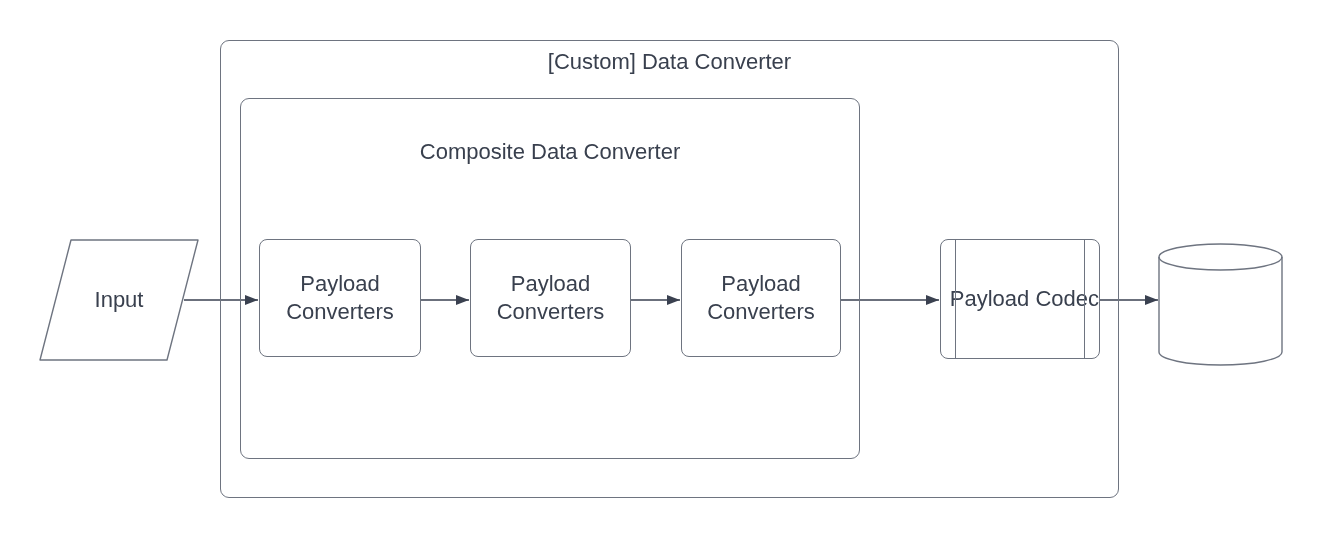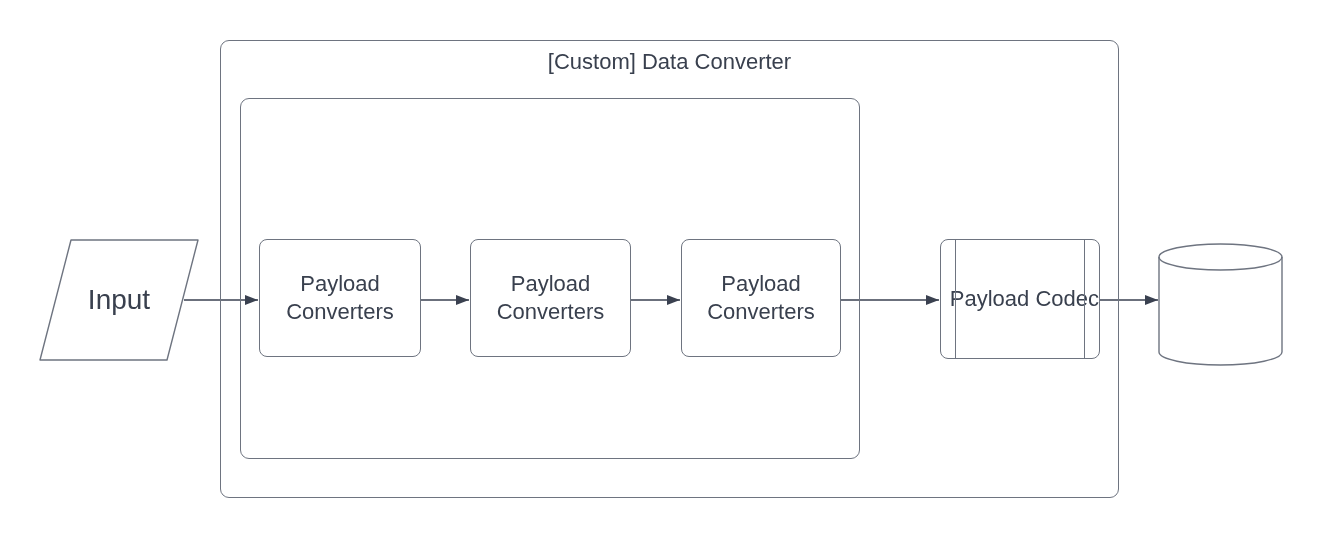--- a/index.html
+++ b/index.html
@@ -71,21 +71,21 @@
     bottom: 0;
     width: 1.4px;
     background: var(--shape-stroke);
   }
   .shape-label {
     position: absolute;
     display: flex;
     align-items: center;
     justify-content: center;
     text-align: center;
-    font-size: 28px;
+    font-size: 22px;
     line-height: 28px;
     color: var(--text);
   }
 </style>
 </head>
 <body>
 
 <div class="canvas">
 
   <svg class="svg-layer" viewBox="0 0 1320 540" xmlns="http://www.w3.org/2000/svg">
@@ -104,20 +104,21 @@
     <line class="connector-line" x1="421" y1="300" x2="469" y2="300" marker-end="url(#arrowhead)"></line>
     <line class="connector-line" x1="631" y1="300" x2="680" y2="300" marker-end="url(#arrowhead)"></line>
     <line class="connector-line" x1="841" y1="300" x2="939" y2="300" marker-end="url(#arrowhead)"></line>
     <line class="connector-line" x1="1100" y1="300" x2="1158" y2="300" marker-end="url(#arrowhead)"></line>
   </svg>
 
   <div class="container-box" style="left:220px; top:40px; width:899px; height:458px;"></div>
   <div class="container-label" style="left:220px; top:51px; width:899px;">[Custom] Data Converter</div>
 
   <div class="container-box" style="left:240px; top:98px; width:620px; height:361px;"></div>
+  <div class="container-label" style="left:240px; top:141px; width:620px;">Composite Data Converter</div>
 
   <div class="process-box" style="left:259px; top:239px; width:162px; height:118px;">
     <span>Payload Converters</span>
   </div>
   <div class="process-box" style="left:470px; top:239px; width:161px; height:118px;">
     <span>Payload Converters</span>
   </div>
   <div class="process-box" style="left:681px; top:239px; width:160px; height:118px;">
     <span>Payload Converters</span>
   </div>

